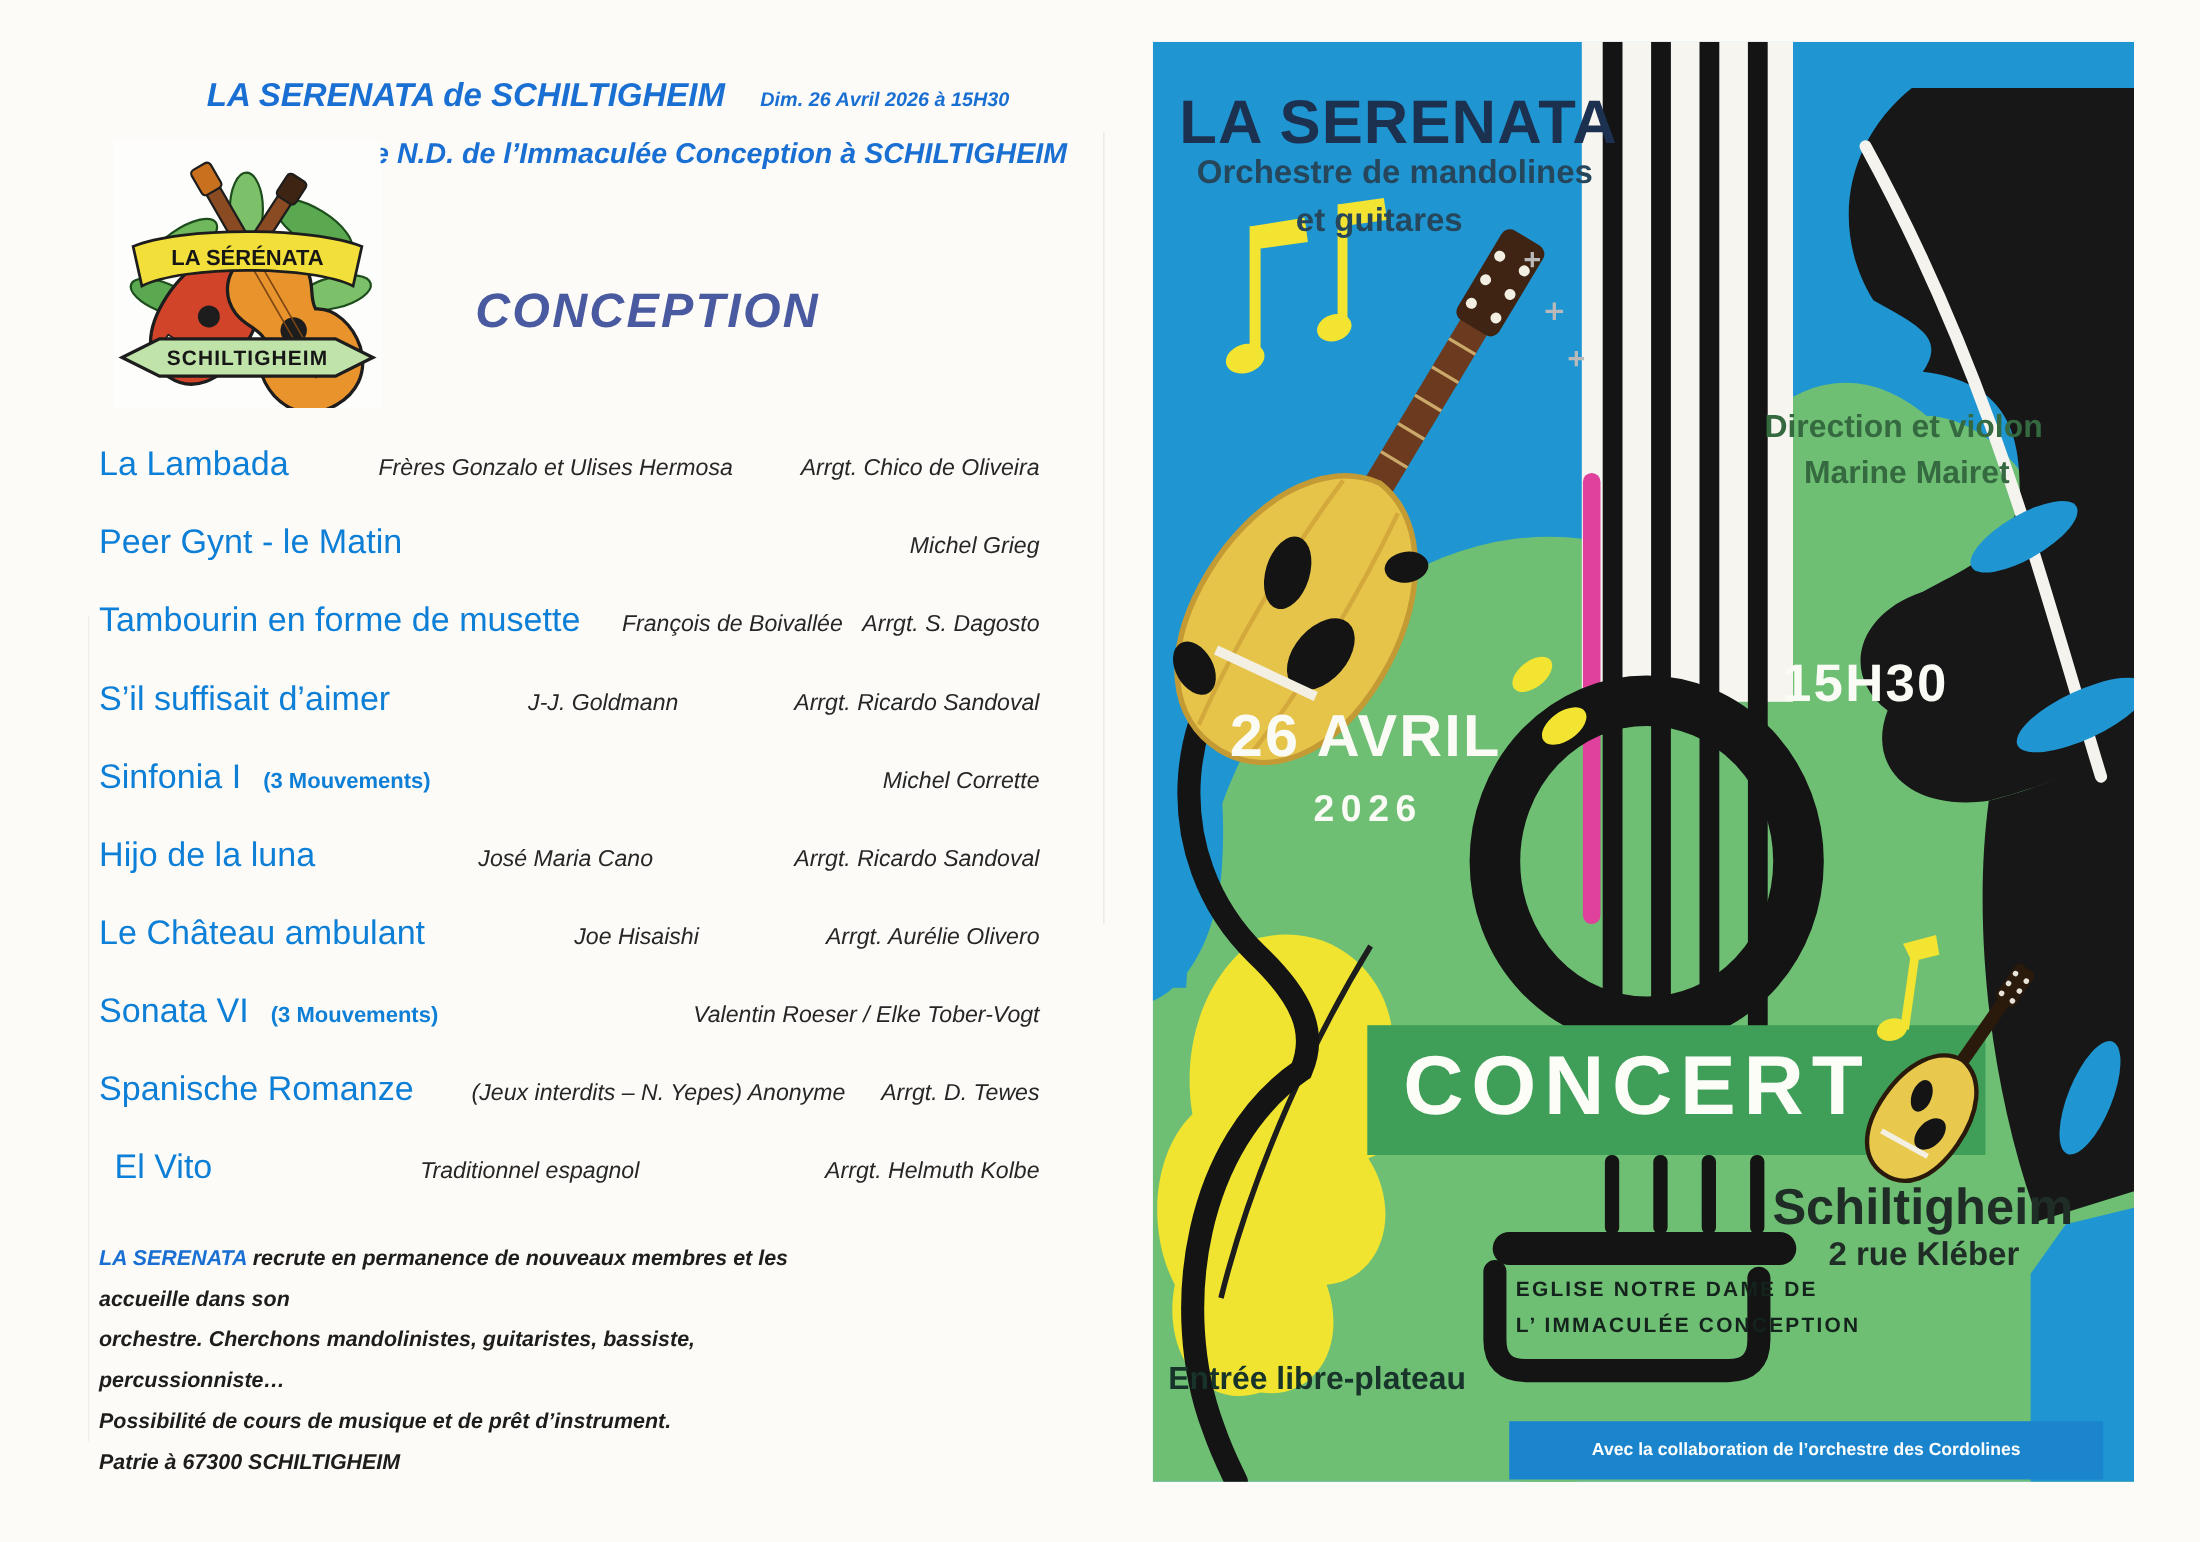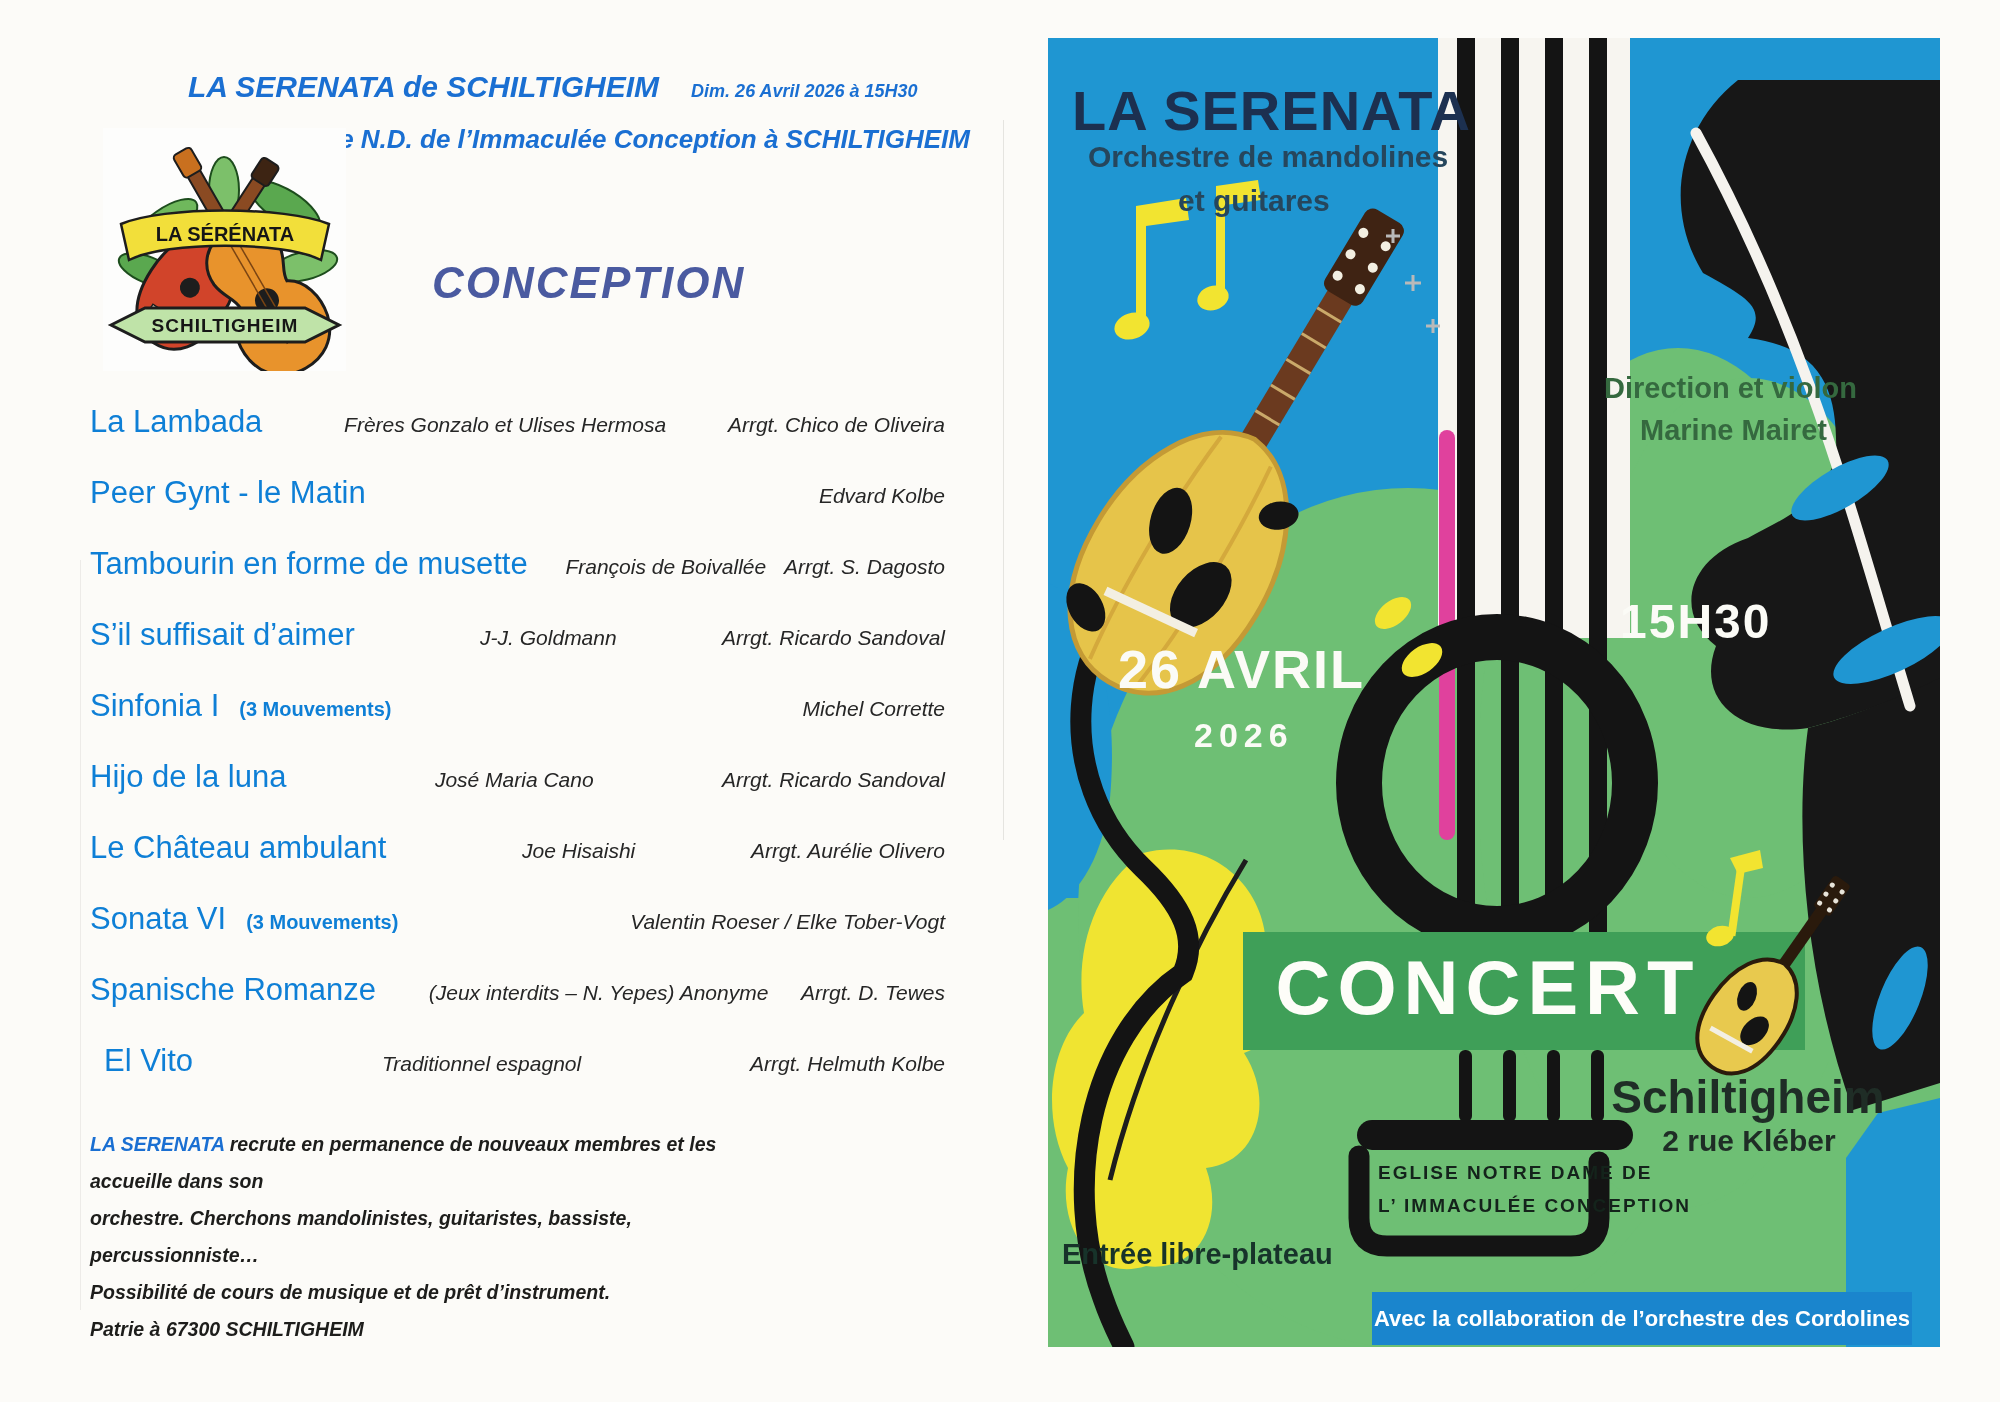--- a/index.html
+++ b/index.html
@@ -37,21 +37,21 @@
   .p-date1{left:70px;top:600px;font-size:54px;font-weight:800;letter-spacing:2px;color:#fbfbf6;}
   .p-date2{left:146px;top:678px;font-size:34px;font-weight:800;letter-spacing:6px;color:#fbfbf6;}
   .p-time{left:572px;top:556px;font-size:48px;font-weight:800;letter-spacing:2px;color:#fbfbf6;}
   .p-concert{left:200px;top:906px;width:480px;text-align:center;font-size:76px;font-weight:800;letter-spacing:7px;color:#fdfdf8;}
   .p-city{left:480px;top:1032px;width:440px;text-align:center;font-size:46px;font-weight:700;color:#1f2d26;}
   .p-addr{left:521px;top:1086px;width:360px;text-align:center;font-size:30px;font-weight:700;color:#1f2d26;}
   .p-ch1{left:330px;top:1124px;width:220px;text-align:center;font-size:19px;font-weight:700;letter-spacing:2px;color:#14231b;}
   .p-ch2{left:330px;top:1157px;width:220px;text-align:center;font-size:19px;font-weight:700;letter-spacing:2px;color:#14231b;}
   .p-entry{left:14px;top:1200px;font-size:29px;font-weight:700;color:#17332a;}
   .p-collab{left:324px;top:1254px;width:540px;height:53px;background:#1a85cd;color:#ffffff;
-            font-size:22px;font-weight:700;text-align:center;line-height:53px;}
+            font-size:16px;font-weight:700;text-align:center;line-height:53px;}
 </style>
 </head>
 <body>
 
 <div id="canvas">
 
   <div class="scan-line"></div>
   <div class="scan-line2"></div>
 
   <div class="hdr1">
@@ -105,21 +105,21 @@
 
   <div class="rows">
     <div class="prow">
       <span><span class="ttl">La Lambada</span><span class="sub"></span></span>
       <span class="mid">Frères Gonzalo et Ulises Hermosa</span>
       <span class="arr">Arrgt. Chico de Oliveira</span>
     </div>
     <div class="prow">
       <span><span class="ttl">Peer Gynt - le Matin</span><span class="sub"></span></span>
       <span class="mid"></span>
-      <span class="arr">Edvard Kolbe</span>
+      <span class="arr">Michel Grieg</span>
     </div>
     <div class="prow">
       <span><span class="ttl">Tambourin en forme de musette</span><span class="sub"></span></span>
       <span class="mid">François de Boivallée</span>
       <span class="arr">Arrgt. S. Dagosto</span>
     </div>
     <div class="prow">
       <span><span class="ttl">S’il suffisait d’aimer</span><span class="sub"></span></span>
       <span class="mid">J-J. Goldmann</span>
       <span class="arr">Arrgt. Ricardo Sandoval</span>

